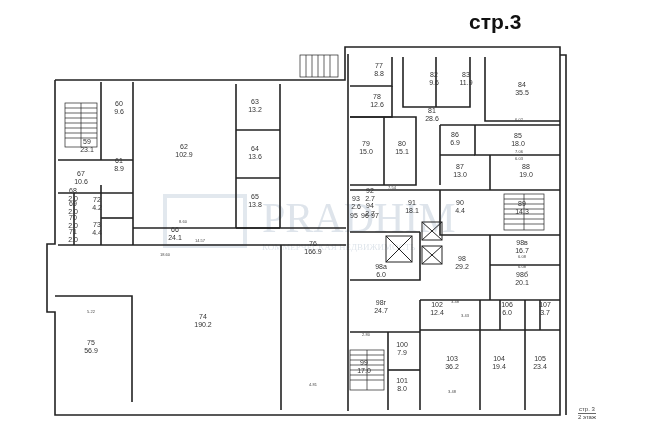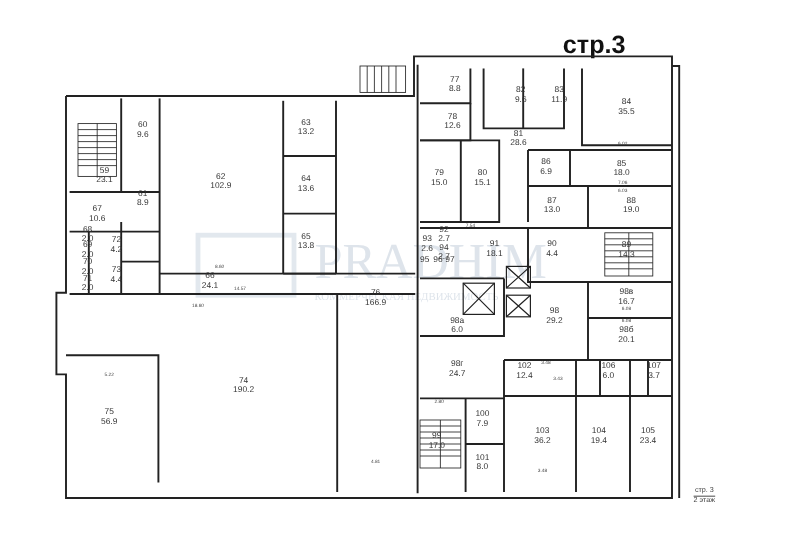--- a/index.html
+++ b/index.html
@@ -1,17 +1,17 @@
 <!DOCTYPE html>
 <html><head>
 <meta charset="utf-8">
 <style>
   html,body{margin:0;padding:0;background:#fff;}
   body{width:669px;height:448px;position:relative;overflow:hidden;font-family:"DejaVu Sans",sans-serif;}
-  .page-label{position:absolute;left:469px;top:26px;font-family:"Liberation Sans",sans-serif;font-weight:bold;font-size:21px;color:#111;}
+  .page-label{position:absolute;left:469px;top:10px;font-family:"Liberation Sans",sans-serif;font-weight:bold;font-size:21px;color:#111;}
   svg{position:absolute;left:0;top:0;}
   .room-label{font-family:"Liberation Sans",sans-serif;font-size:7px;fill:#333;text-anchor:middle;}
   .dim{font-family:"Liberation Sans",sans-serif;font-size:4px;fill:#444;text-anchor:middle;}
   .wm{font-family:"Liberation Serif",serif;fill:#c9d3de;opacity:.6;}
   .stamp{position:absolute;left:578px;top:406px;font-family:"Liberation Sans",sans-serif;font-size:6px;color:#444;text-align:center;line-height:7px;}
   .stamp .top{border-bottom:1px solid #666;}
 </style>
 </head>
 <body>
 

